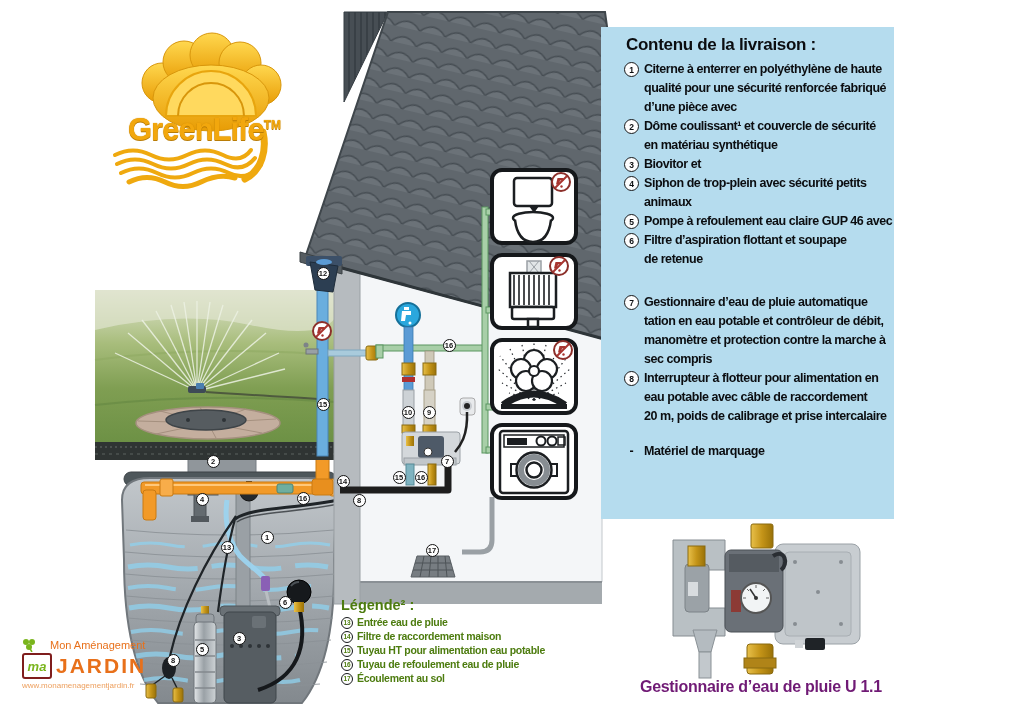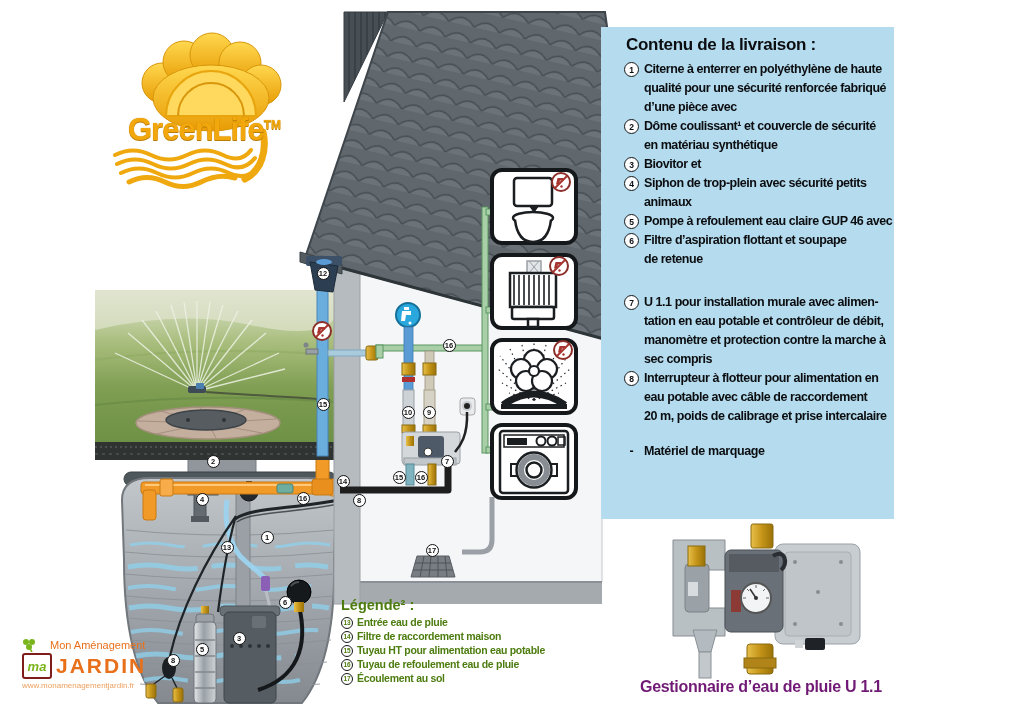--- a/index.html
+++ b/index.html
@@ -521,21 +521,21 @@
         <div class="pi">
           <span class="cnum">6</span>
           <div class="pilines">
             <div>Filtre d’aspiration flottant et soupape</div>
             <div>de retenue</div>
           </div>
         </div>
         <div class="pi gap">
           <span class="cnum">7</span>
           <div class="pilines">
-            <div>U 1.1 pour installation murale avec alimen-</div>
+            <div>Gestionnaire d’eau de pluie automatique</div>
             <div>tation en eau potable et contrôleur de débit,</div>
             <div>manomètre et protection contre la marche à</div>
             <div>sec compris</div>
           </div>
         </div>
         <div class="pi">
           <span class="cnum">8</span>
           <div class="pilines">
             <div>Interrupteur à flotteur pour alimentation en</div>
             <div>eau potable avec câble de raccordement</div>

